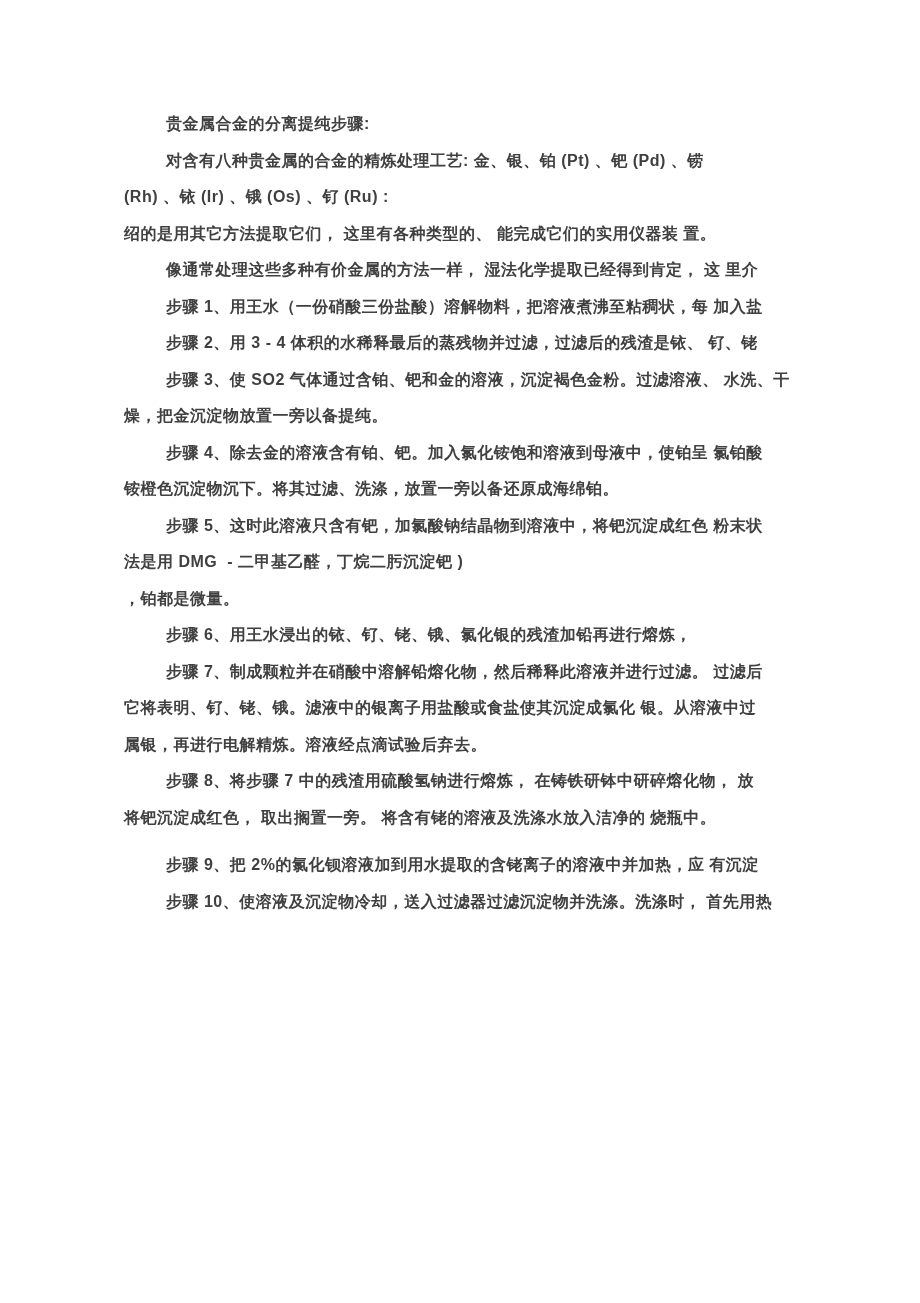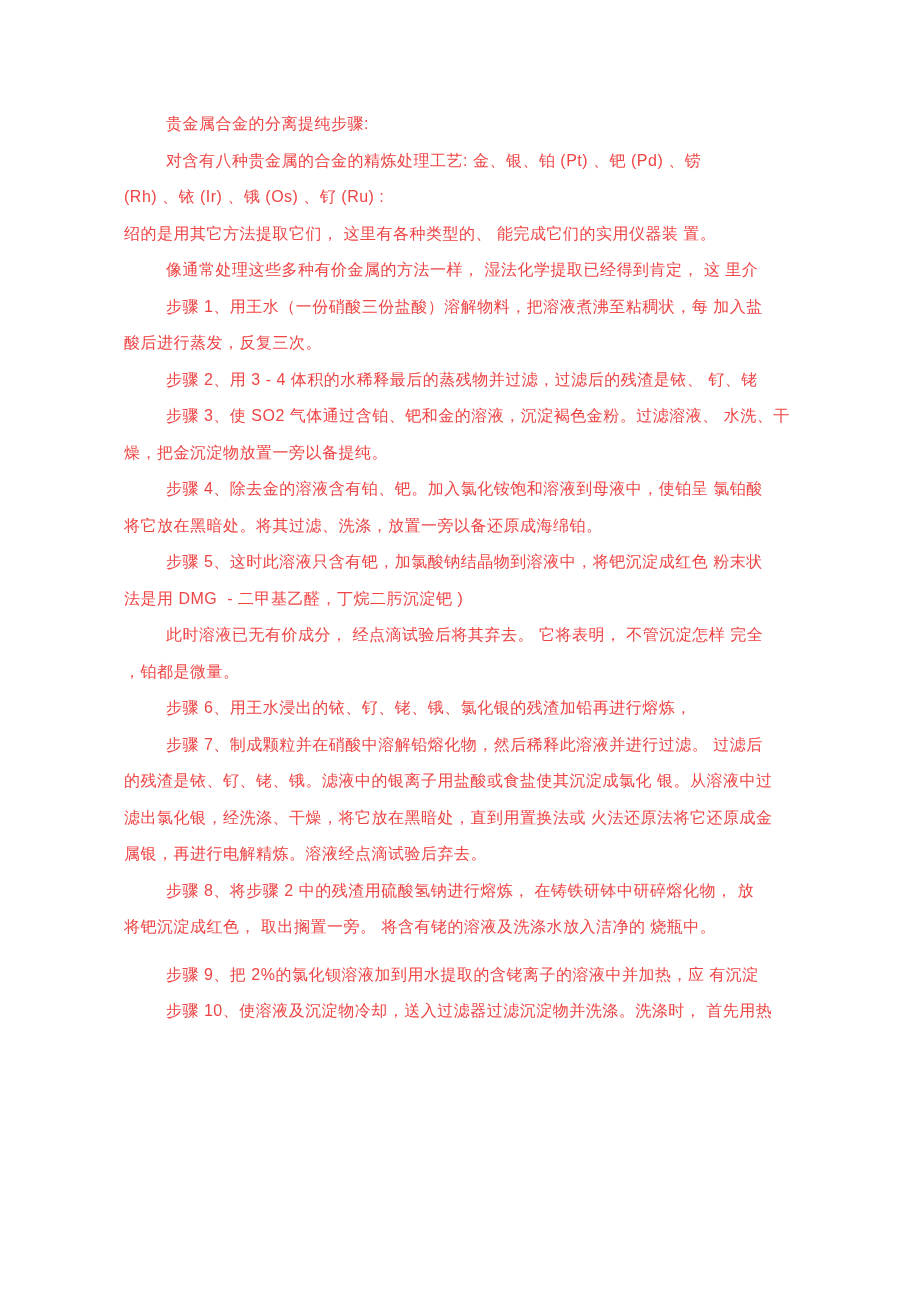--- a/index.html
+++ b/index.html
@@ -18,22 +18,22 @@
   .content {
     position: absolute;
     left: 124px;
     top: 106px;
     width: 700px;
   }
   .line {
     font-size: 16px;
     line-height: 36.5px;
     height: 36.5px;
-    color: #ef4444;
-    font-weight: 400;
+    color: #404040;
+    font-weight: 700;
     letter-spacing: 0.5px;
     white-space: pre;
     text-align: left;
   }
   .indent {
     text-indent: 42px;
   }
   .gap-before {
     margin-top: 11px;
   }
@@ -42,33 +42,30 @@
 <body>
 
 <div class="page">
   <div class="content">
     <div class="line indent">贵金属合金的分离提纯步骤:</div>
     <div class="line indent">对含有八种贵金属的合金的精炼处理工艺: 金、银、铂 (Pt) 、钯 (Pd) 、铹</div>
     <div class="line">(Rh) 、铱 (Ir) 、锇 (Os) 、钌 (Ru) :</div>
     <div class="line">绍的是用其它方法提取它们， 这里有各种类型的、 能完成它们的实用仪器装 置。</div>
     <div class="line indent">像通常处理这些多种有价金属的方法一样， 湿法化学提取已经得到肯定， 这 里介</div>
     <div class="line indent">步骤 1、用王水（一份硝酸三份盐酸）溶解物料，把溶液煮沸至粘稠状，每 加入盐</div>
-    <div class="line">酸后进行蒸发，反复三次。</div>
     <div class="line indent">步骤 2、用 3 - 4 体积的水稀释最后的蒸残物并过滤，过滤后的残渣是铱、 钌、铑</div>
     <div class="line indent">步骤 3、使 SO2 气体通过含铂、钯和金的溶液，沉淀褐色金粉。过滤溶液、 水洗、干</div>
     <div class="line">燥，把金沉淀物放置一旁以备提纯。</div>
     <div class="line indent">步骤 4、除去金的溶液含有铂、钯。加入氯化铵饱和溶液到母液中，使铂呈 氯铂酸</div>
-    <div class="line">将它放在黑暗处。将其过滤、洗涤，放置一旁以备还原成海绵铂。</div>
+    <div class="line">铵橙色沉淀物沉下。将其过滤、洗涤，放置一旁以备还原成海绵铂。</div>
     <div class="line indent">步骤 5、这时此溶液只含有钯，加氯酸钠结晶物到溶液中，将钯沉淀成红色 粉末状</div>
     <div class="line">法是用 DMG  - 二甲基乙醛，丁烷二肟沉淀钯 )</div>
-    <div class="line indent">此时溶液已无有价成分， 经点滴试验后将其弃去。 它将表明， 不管沉淀怎样 完全</div>
     <div class="line">，铂都是微量。</div>
     <div class="line indent">步骤 6、用王水浸出的铱、钌、铑、锇、氯化银的残渣加铅再进行熔炼，</div>
     <div class="line indent">步骤 7、制成颗粒并在硝酸中溶解铅熔化物，然后稀释此溶液并进行过滤。 过滤后</div>
-    <div class="line">的残渣是铱、钌、铑、锇。滤液中的银离子用盐酸或食盐使其沉淀成氯化 银。从溶液中过</div>
-    <div class="line">滤出氯化银，经洗涤、干燥，将它放在黑暗处，直到用置换法或 火法还原法将它还原成金</div>
+    <div class="line">它将表明、钌、铑、锇。滤液中的银离子用盐酸或食盐使其沉淀成氯化 银。从溶液中过</div>
     <div class="line">属银，再进行电解精炼。溶液经点滴试验后弃去。</div>
-    <div class="line indent">步骤 8、将步骤 2 中的残渣用硫酸氢钠进行熔炼， 在铸铁研钵中研碎熔化物， 放</div>
+    <div class="line indent">步骤 8、将步骤 7 中的残渣用硫酸氢钠进行熔炼， 在铸铁研钵中研碎熔化物， 放</div>
     <div class="line">将钯沉淀成红色， 取出搁置一旁。 将含有铑的溶液及洗涤水放入洁净的 烧瓶中。</div>
     <div class="line indent gap-before">步骤 9、把 2%的氯化钡溶液加到用水提取的含铑离子的溶液中并加热，应 有沉淀</div>
     <div class="line indent">步骤 10、使溶液及沉淀物冷却，送入过滤器过滤沉淀物并洗涤。洗涤时， 首先用热</div>
   </div>
 </div>
 
 </body></html>

